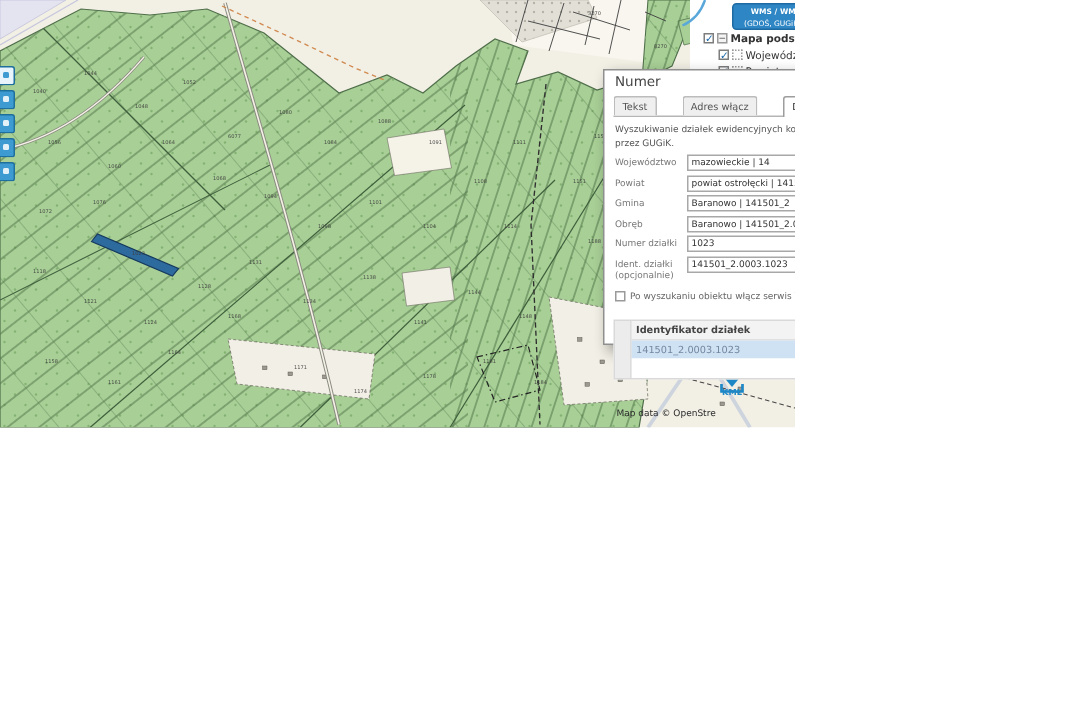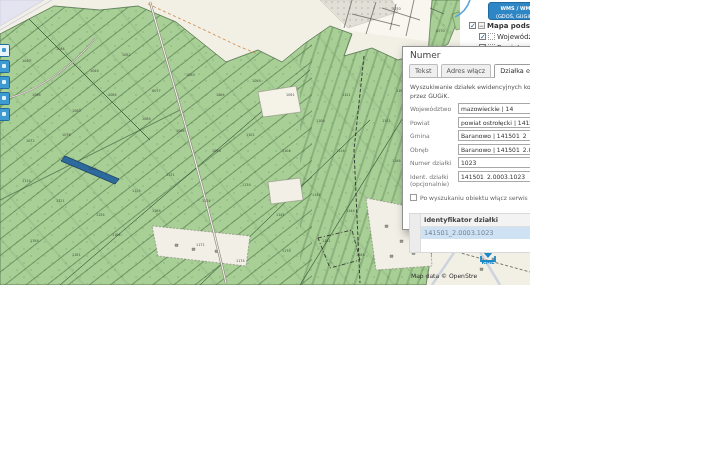--- a/index.html
+++ b/index.html
@@ -33,21 +33,21 @@
        color:#444;text-align:center;margin-right:2px;flex:0 0 auto;box-sizing:border-box;}
   .layer-ico{width:7px;height:7px;border:1px dotted #9a9a9a;background:#fdfdfd;margin-right:2px;flex:0 0 auto;box-sizing:border-box;}
   .tree-row.root .lbl{font-weight:bold;}
 
   
   .panel{position:absolute;left:402px;top:46px;width:184px;height:184px;background:#fff;
          border:1px solid #8f8f8f;box-shadow:3px 4px 9px rgba(0,0,0,.4);z-index:5;box-sizing:border-box;}
   .panel-title{font-size:9px;color:#444;padding:3px 0 2px 7px;}
   .tabs{display:flex;align-items:flex-end;margin:1px 0 0 6px;border-bottom:1px solid #b5b5b5;}
   .tab{font-size:6.5px;color:#555;background:#efefef;border:1px solid #bcbcbc;border-bottom:none;
-       padding:2px 5px;margin-right:3px;border-radius:2px 2px 0 0;white-space:nowrap;}
+       padding:2px 5px;margin-right:17px;border-radius:2px 2px 0 0;white-space:nowrap;}
   .tab.active{background:#fff;color:#333;position:relative;top:1px;padding-bottom:3px;border-color:#9d9d9d;}
   .desc{font-size:6px;color:#555;margin:4px 7px 2px 7px;line-height:1.5;}
   .form{margin:3px 7px 0 7px;}
   .frow{display:flex;align-items:flex-start;margin-bottom:2.5px;}
   .flabel{width:48px;flex:0 0 auto;font-size:6px;color:#777;padding-top:2px;line-height:1.3;}
   .finput{width:118px;height:11px;border:1px solid #a8a8a8;font-size:6px;color:#333;
           padding:0 2px;box-sizing:border-box;background:#fff;font-family:"DejaVu Sans",sans-serif;}
   .chkrow{display:flex;align-items:center;margin:6px 7px 0 7px;}
   .chk{width:7px;height:7px;border:1px solid #9a9a9a;background:#fff;margin-right:3px;flex:0 0 auto;box-sizing:border-box;}
   .chklabel{font-size:6px;color:#666;white-space:nowrap;}
@@ -309,20 +309,20 @@
         </div>
       </div>
 
       <div class="chkrow">
         <span class="chk"></span>
         <span class="chklabel">Po wyszukaniu obiektu włącz serwis WMS</span>
       </div>
 
       <div class="results">
         <div class="gutter"></div>
-        <div class="rheader">Identyfikator działki</div>
+        <div class="rheader">Identyfikator działek</div>
         <div class="rrow selected">141501_2.0003.1023</div>
         <div class="rrow empty"></div>
       </div>
     </div>
 
   </div>
 </div>
 
 </body></html>

